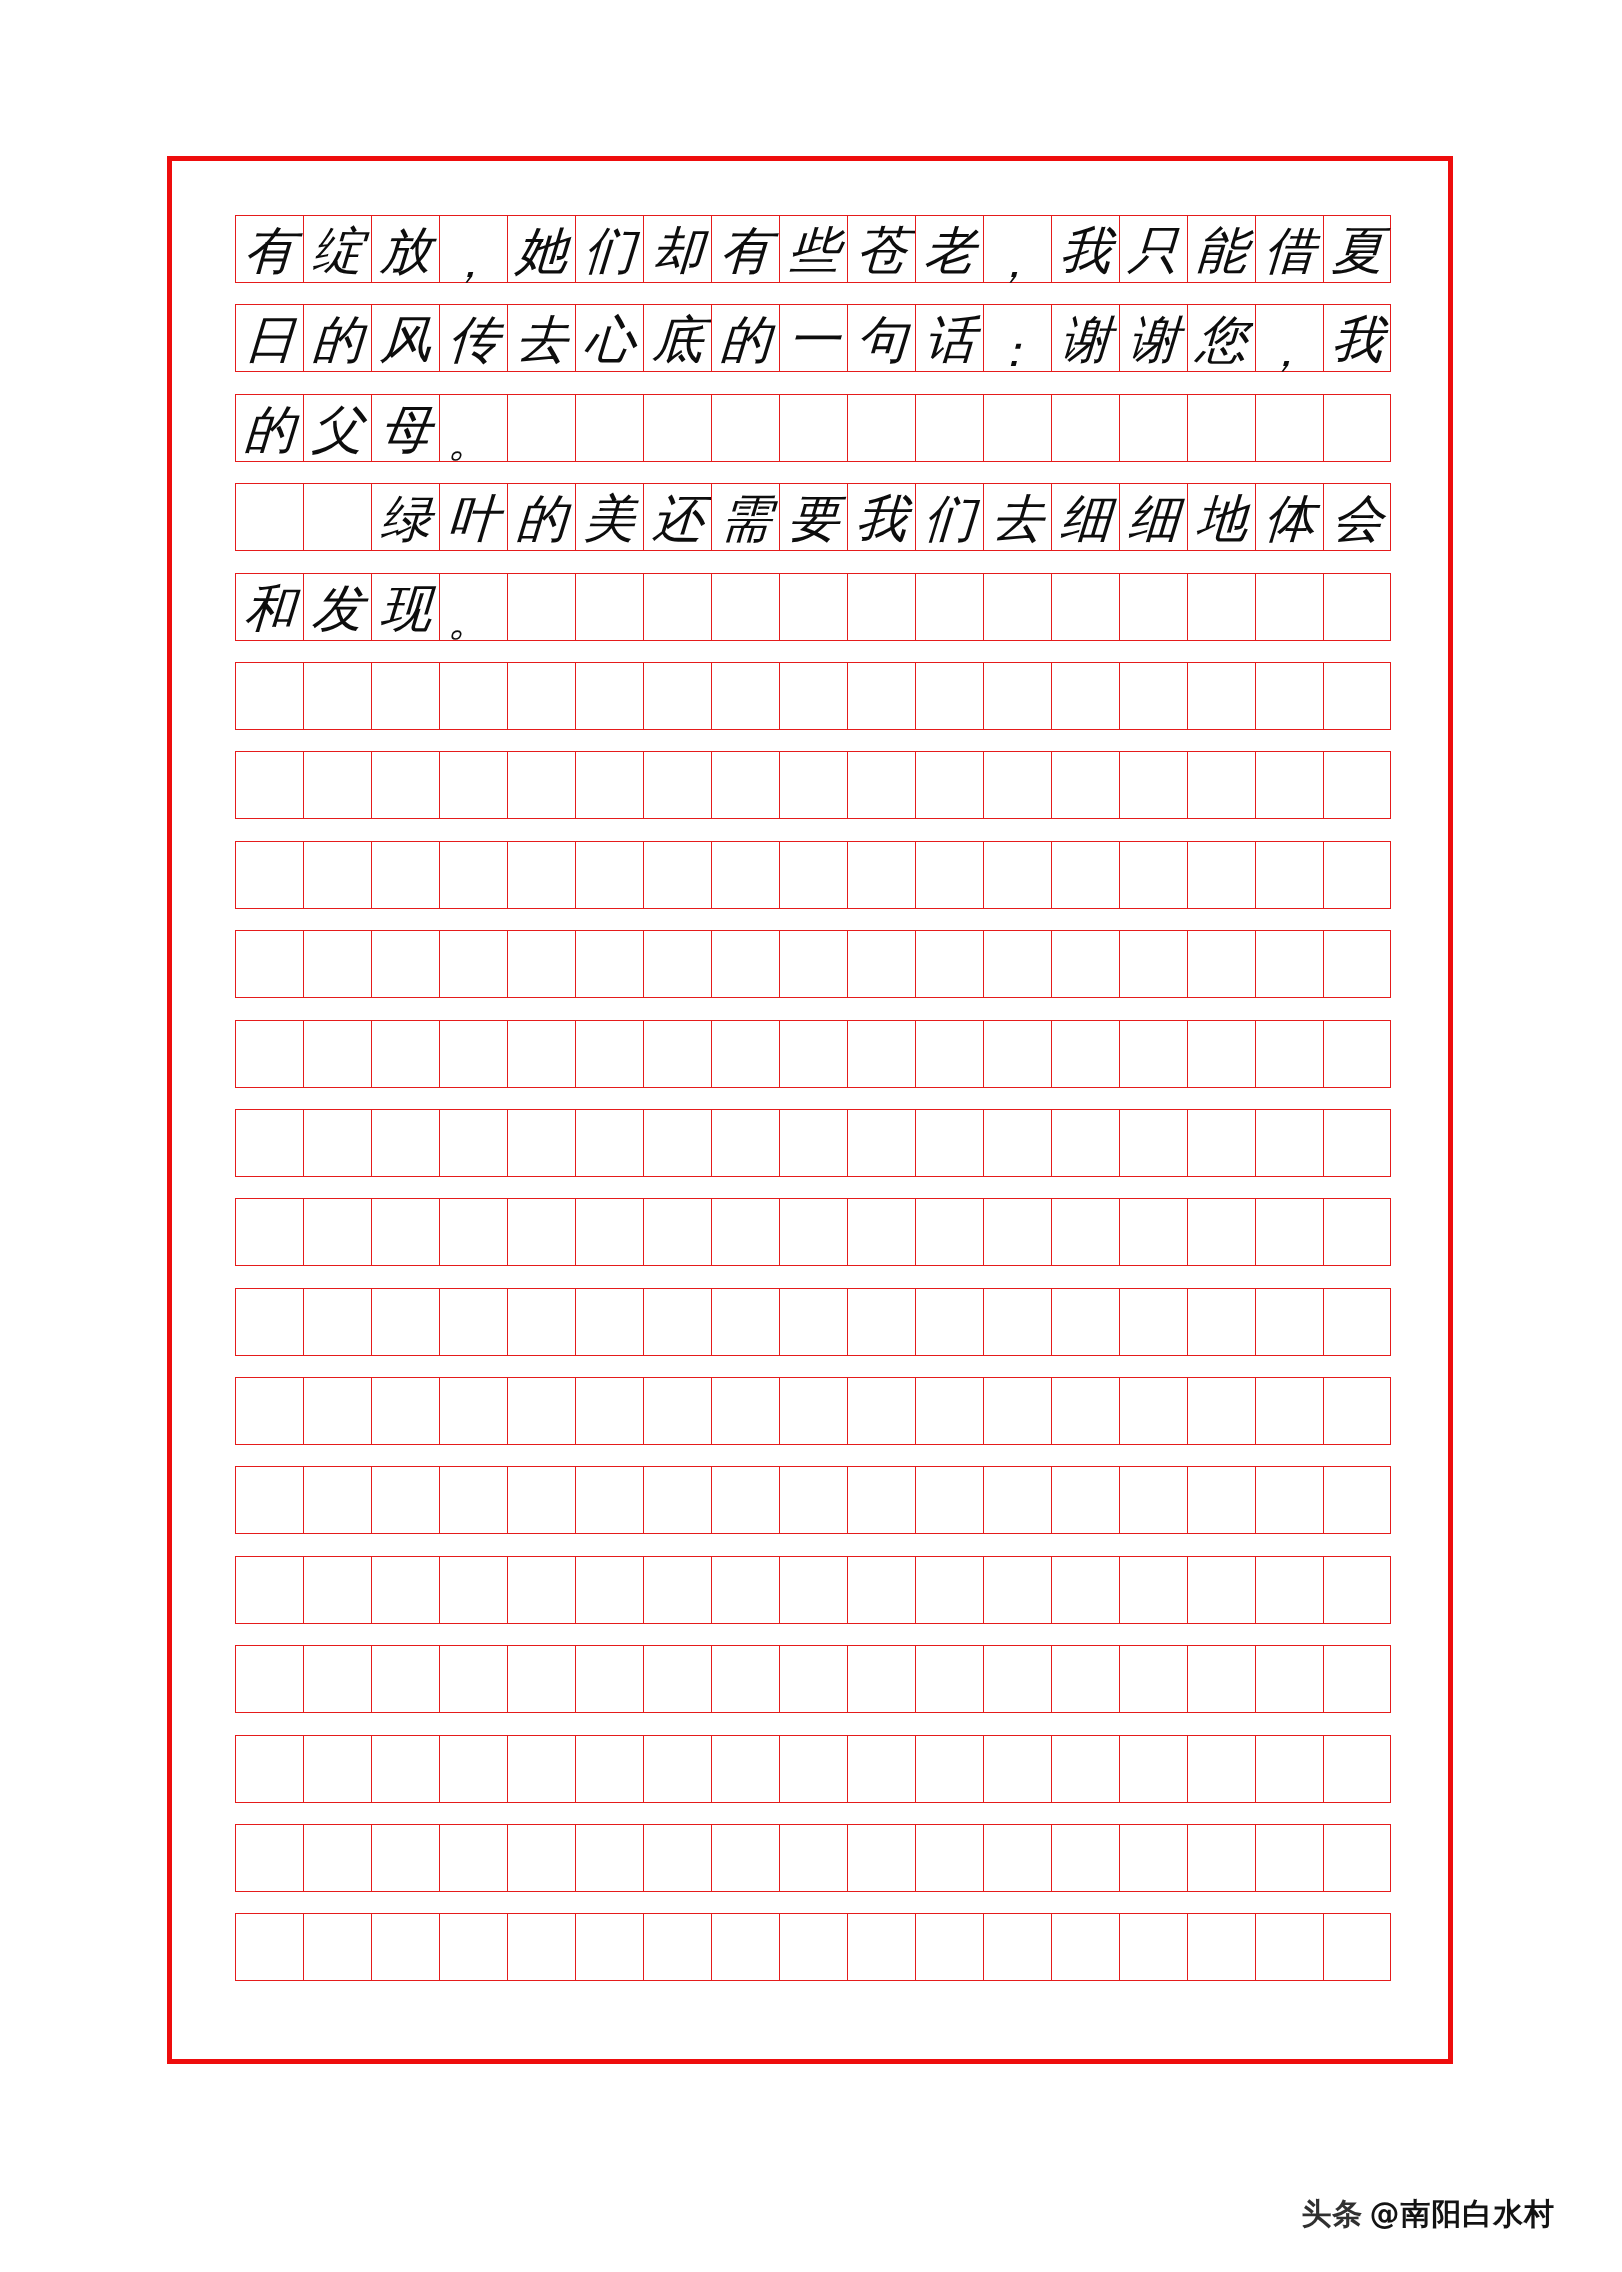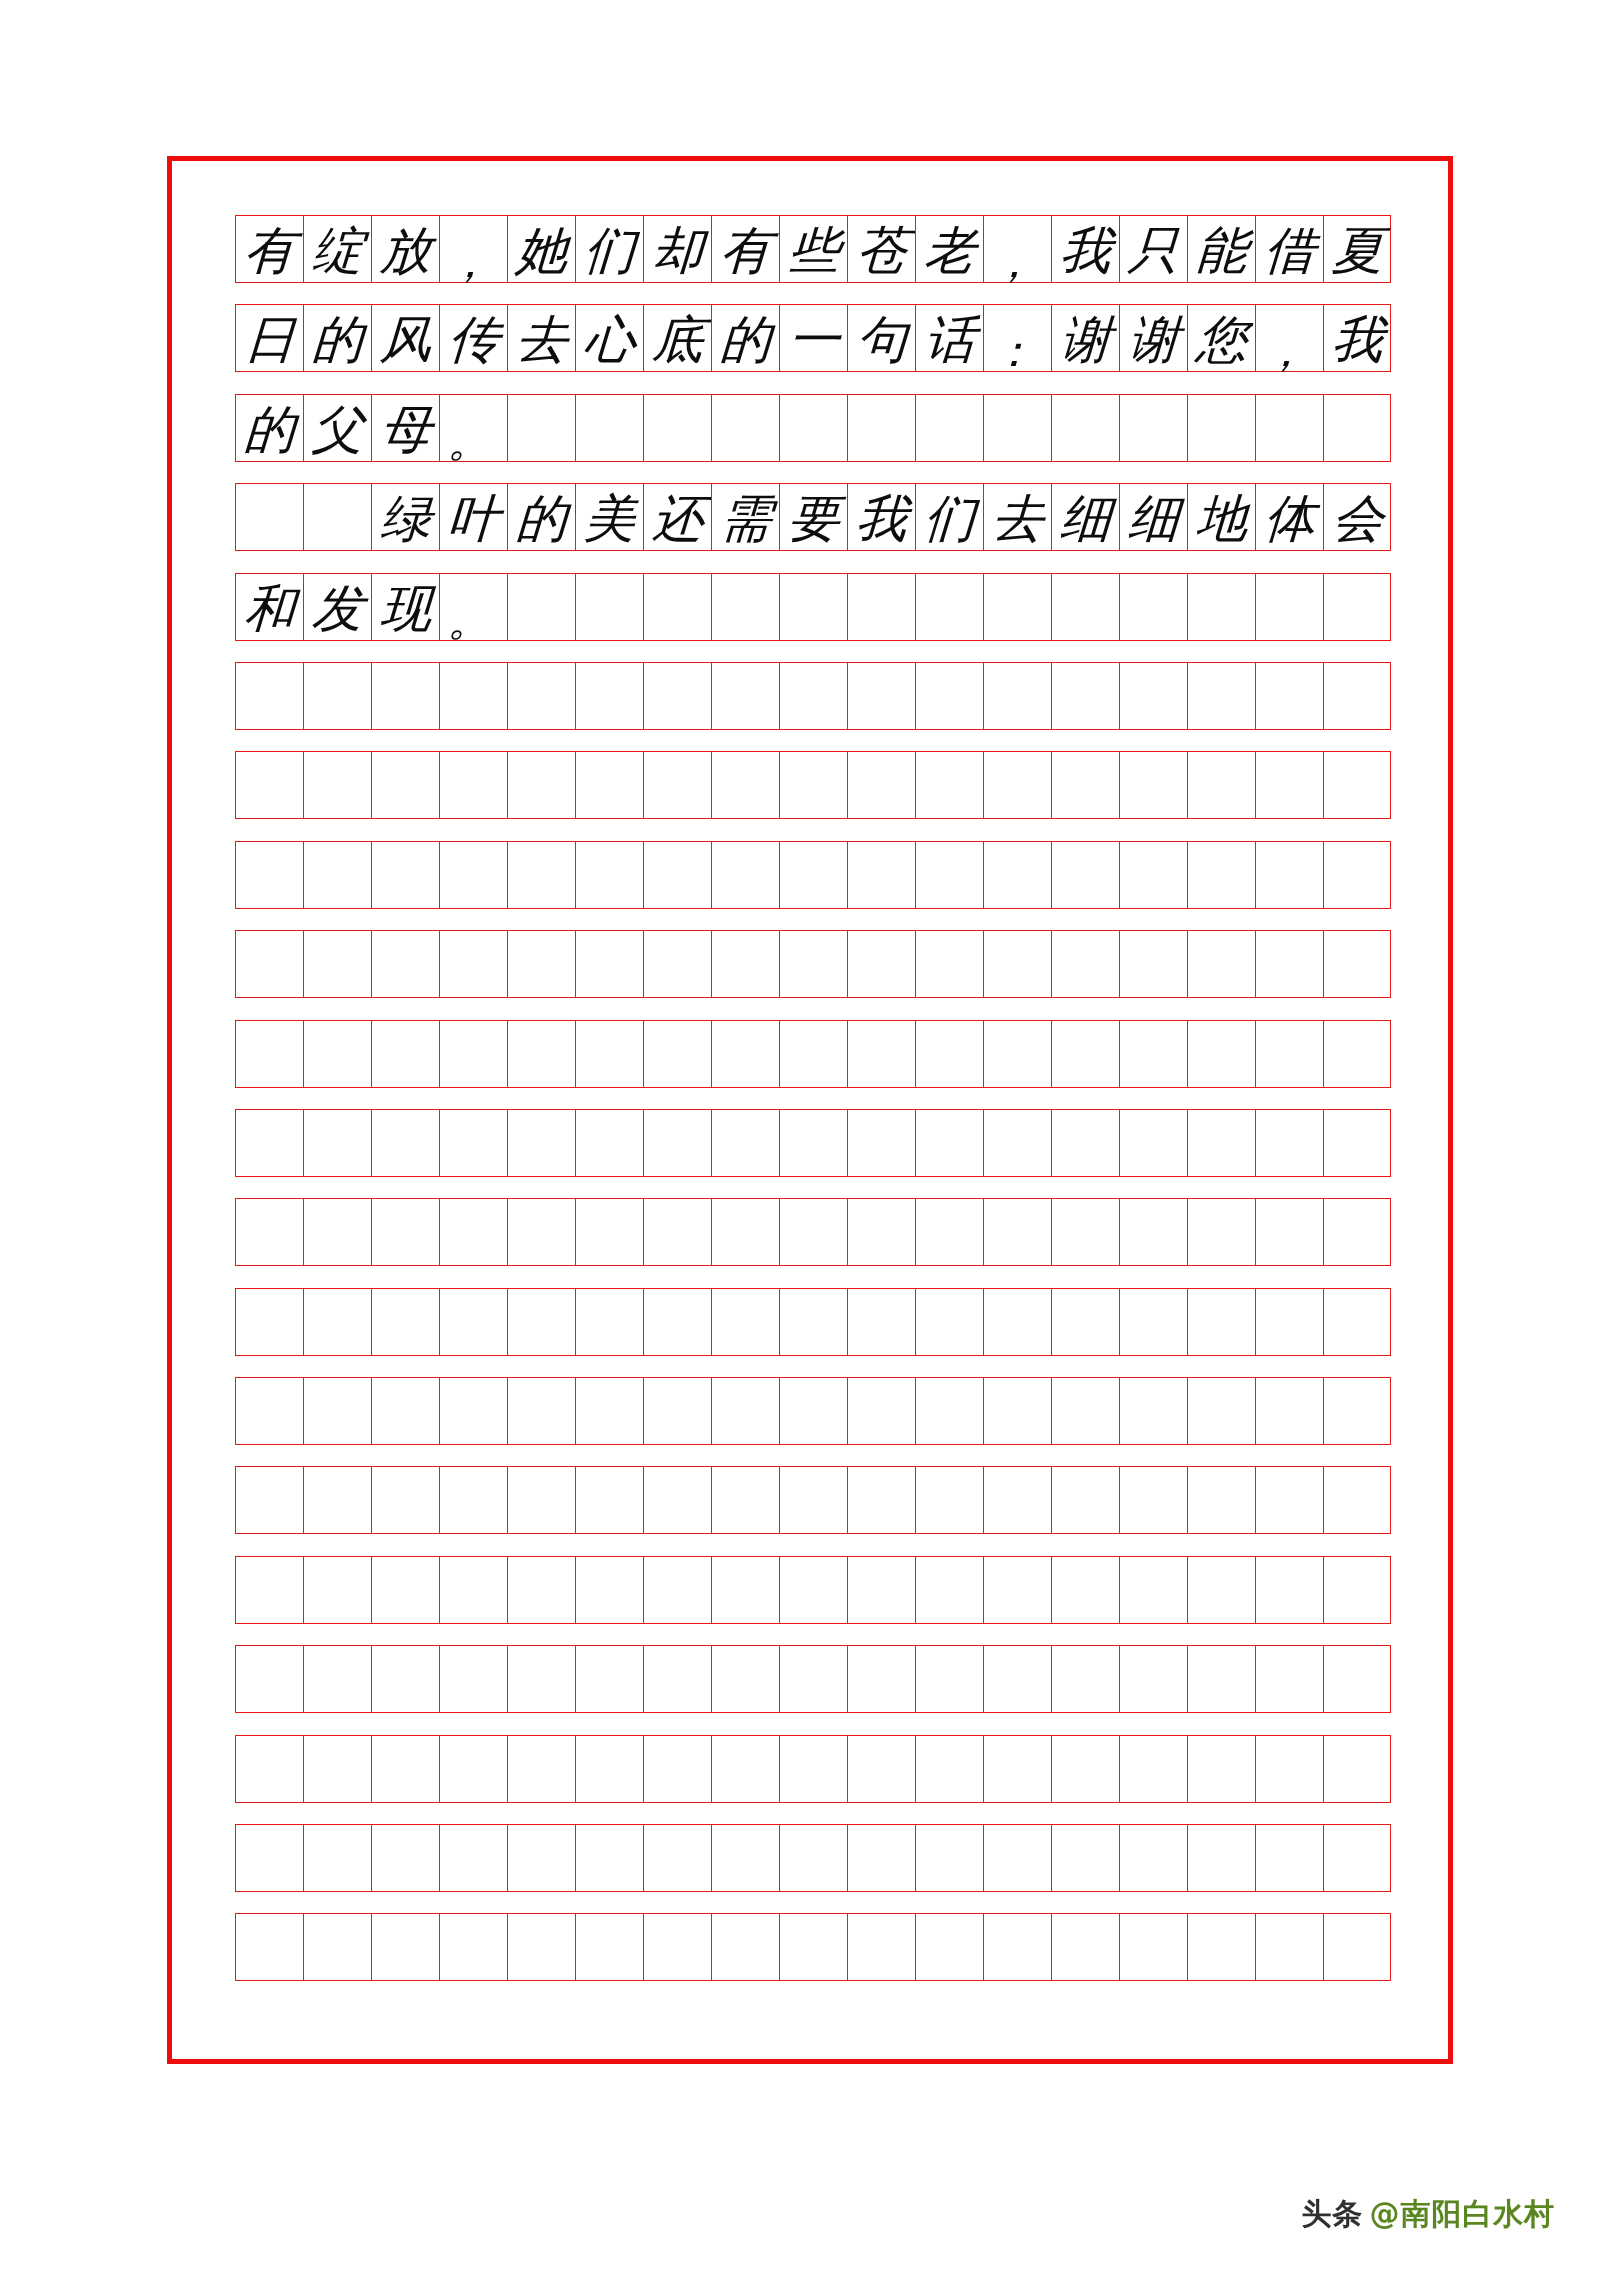--- a/index.html
+++ b/index.html
@@ -104,21 +104,21 @@
     gap: 6.4px;
     font-family: "DejaVu Sans", "Liberation Sans", sans-serif;
     font-size: 30px;
     font-weight: 700;
     color: #2b2b2b;
     letter-spacing: 0.9px;
     white-space: nowrap;
     opacity: 0.92;
   }
   .watermark .wm-brand { color: #1f1f1f; }
-  .watermark .wm-handle { color: #4d7c0f; }
+  .watermark .wm-handle { color: #000000; }
 </style>
 </head>
 <body>
 
 <div class="sheet">
 
   <div class="paper-frame"></div>
 
   <div class="grid-area">
       <div class="grid-row">

